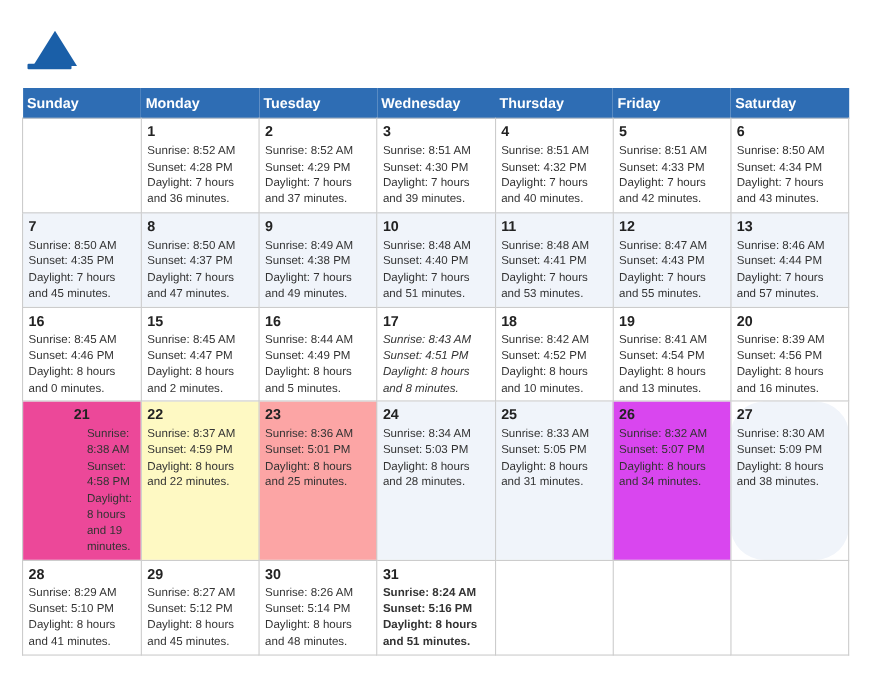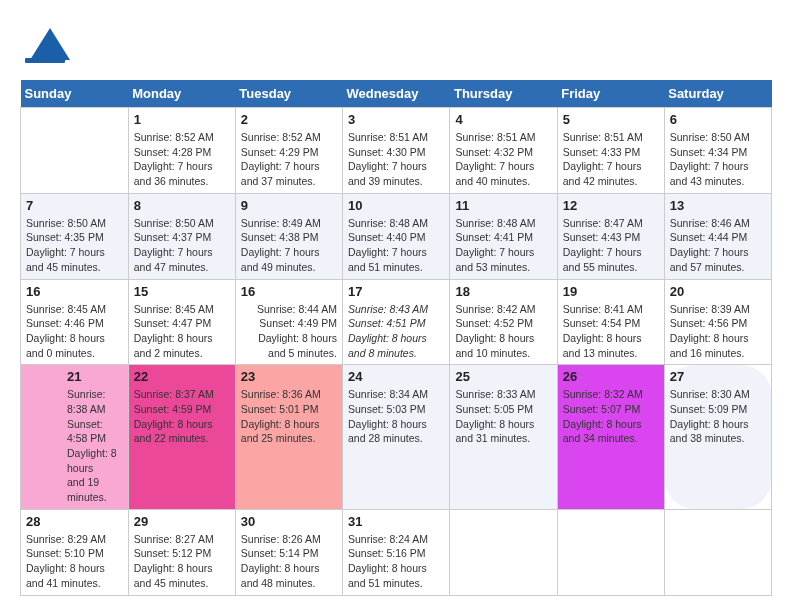--- a/index.html
+++ b/index.html
@@ -217,21 +217,21 @@
         </td>
         <td>
           <div class="day-number">15</div>
           <div class="day-info" style="white-space: pre-line;">Sunrise: 8:45 AM
 Sunset: 4:47 PM
 Daylight: 8 hours
 and 2 minutes.</div>
         </td>
         <td>
           <div class="day-number">16</div>
-          <div class="day-info" style="white-space: pre-line; text-align: right;">Sunrise: 8:44 AM
+          <div class="day-info" style="white-space: pre-line;">Sunrise: 8:44 AM
 Sunset: 4:49 PM
 Daylight: 8 hours
 and 5 minutes.</div>
         </td>
         <td>
           <div class="day-number">17</div>
           <div class="day-info" style="white-space: pre-line; font-style: italic;">Sunrise: 8:43 AM
 Sunset: 4:51 PM
 Daylight: 8 hours
 and 8 minutes.</div>
@@ -252,28 +252,28 @@
         </td>
         <td>
           <div class="day-number">20</div>
           <div class="day-info" style="white-space: pre-line;">Sunrise: 8:39 AM
 Sunset: 4:56 PM
 Daylight: 8 hours
 and 16 minutes.</div>
         </td>
       </tr>
       <tr>
-        <td style="background: #f9a8d4; padding-left: 46px;">
+        <td style="background: #ec4899; padding-left: 46px;">
           <div class="day-number">21</div>
-          <div class="day-info" style="white-space: pre-line;">Sunrise: 8:38 AM
+          <div class="day-info" style="white-space: pre-line; margin-left: 12px;">Sunrise: 8:38 AM
 Sunset: 4:58 PM
 Daylight: 8 hours
 and 19 minutes.</div>
         </td>
-        <td style="background: #ec4899;">
+        <td style="background: #fef9c3;">
           <div class="day-number">22</div>
           <div class="day-info" style="white-space: pre-line;">Sunrise: 8:37 AM
 Sunset: 4:59 PM
 Daylight: 8 hours
 and 22 minutes.</div>
         </td>
         <td style="background: #fca5a5;">
           <div class="day-number">23</div>
           <div class="day-info" style="white-space: pre-line;">Sunrise: 8:36 AM
 Sunset: 5:01 PM
@@ -326,21 +326,21 @@
         </td>
         <td>
           <div class="day-number">30</div>
           <div class="day-info" style="white-space: pre-line;">Sunrise: 8:26 AM
 Sunset: 5:14 PM
 Daylight: 8 hours
 and 48 minutes.</div>
         </td>
         <td>
           <div class="day-number">31</div>
-          <div class="day-info" style="white-space: pre-line;">Sunrise: 8:24 AM
+          <div class="day-info" style="white-space: pre-line; font-weight: bold;">Sunrise: 8:24 AM
 Sunset: 5:16 PM
 Daylight: 8 hours
 and 51 minutes.</div>
         </td>
         <td class="empty-cell"></td>
         <td class="empty-cell"></td>
         <td class="empty-cell"></td>
       </tr>
     </tbody>
 </table>

